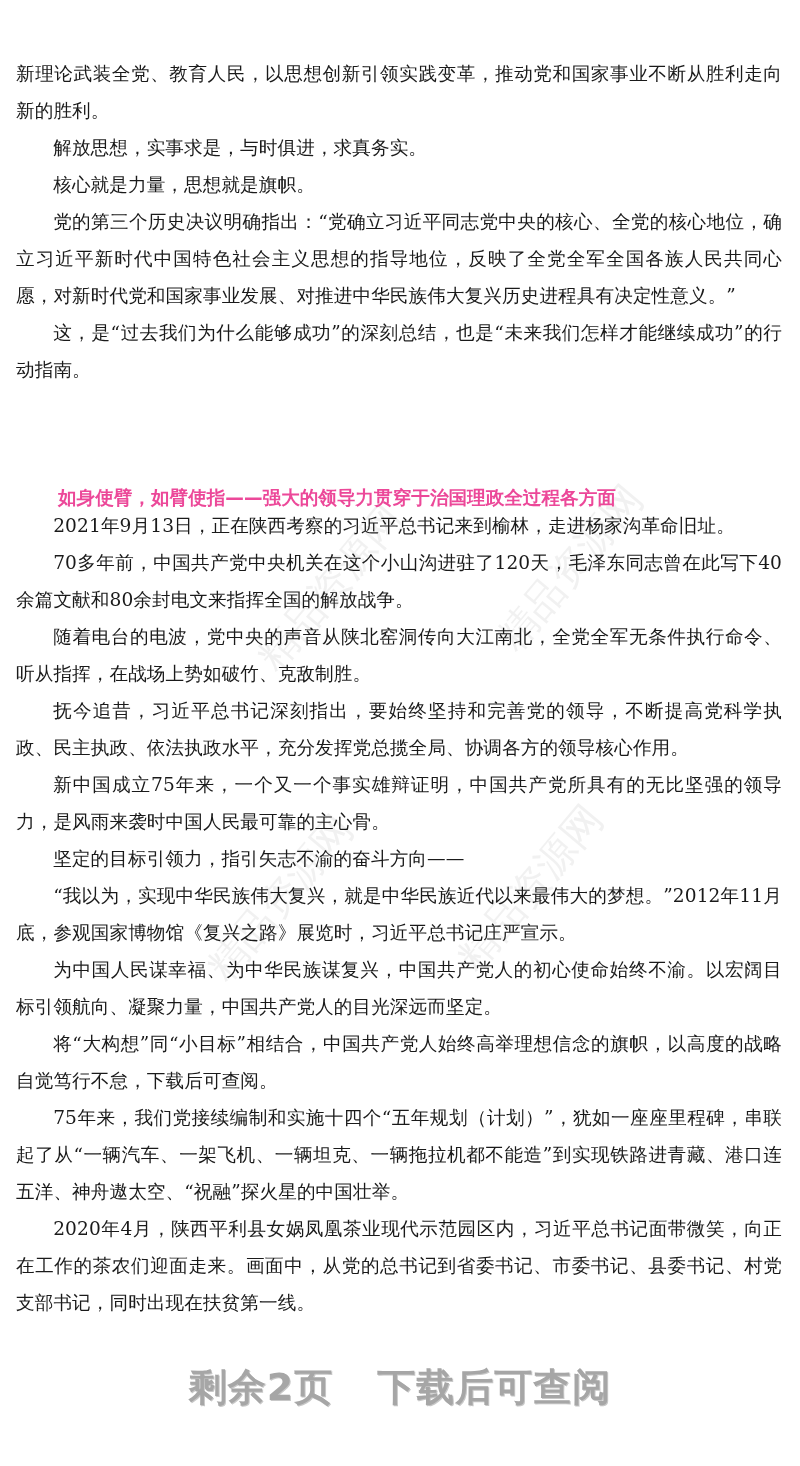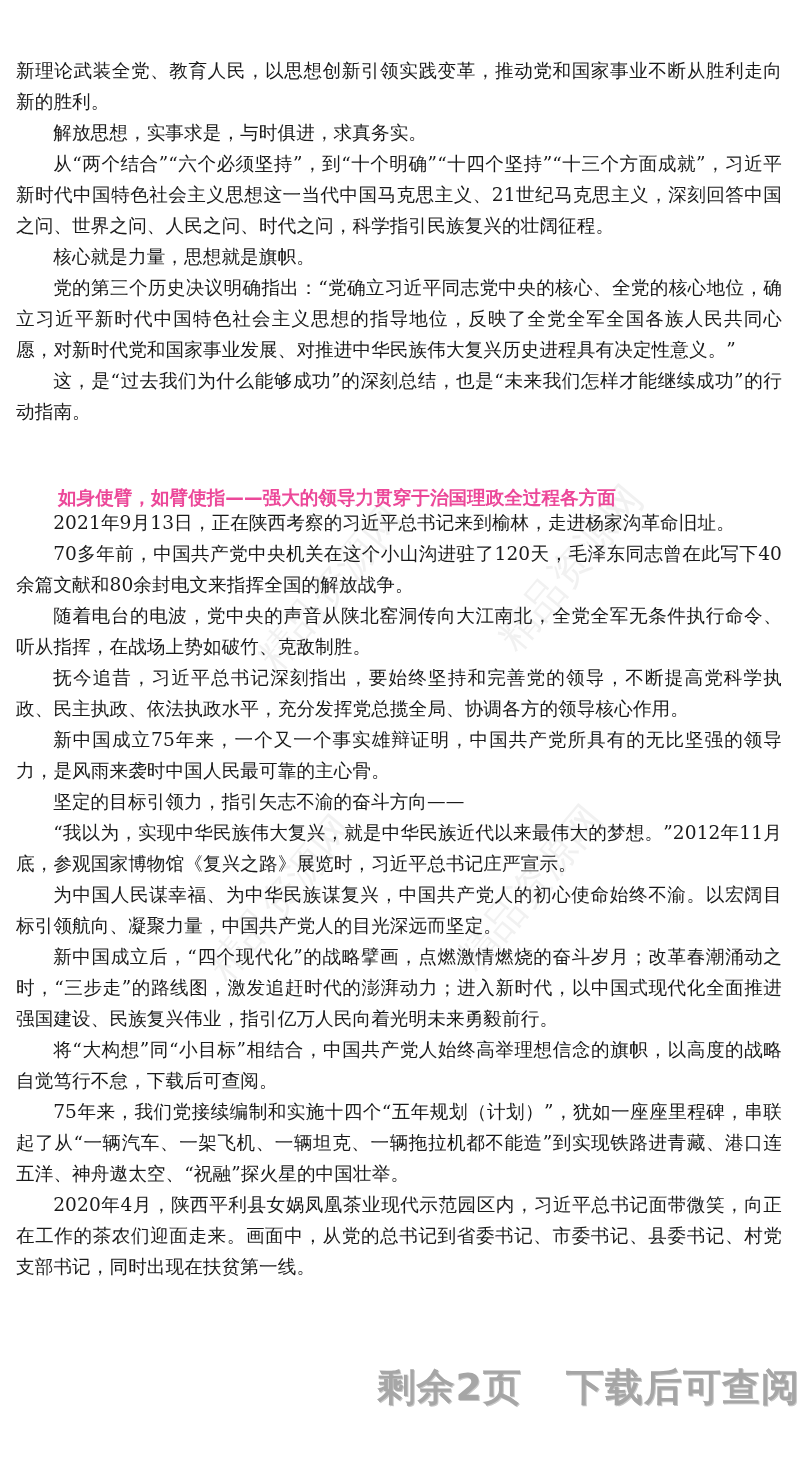--- a/index.html
+++ b/index.html
@@ -1,64 +1,62 @@
 <!DOCTYPE html>
 <html><head>
 <meta charset="utf-8">
 <style>
   html, body { margin:0; padding:0; background:#ffffff; }
   body { width:800px; height:1466px; position:relative; overflow:hidden;
          font-family:"DejaVu Serif","Liberation Serif",serif; color:#1a1a1a; }
   .page { position:absolute; left:0; top:0; width:800px; height:1466px; }
   .text-block { position:absolute; left:16px; width:766px; font-size:18.6px;
-                line-height:31px; text-align:justify; letter-spacing:0.1px; }
+                line-height:37px; text-align:justify; letter-spacing:0.1px; }
   .p { margin:0; text-indent:2em; }
   .p.noindent { text-indent:0; }
   .heading { position:absolute; left:58px; top:482px; font-family:"DejaVu Sans","Liberation Sans",sans-serif;
              font-weight:bold; font-size:18.6px; color:#ec4899; line-height:31.6px; white-space:nowrap; }
   .block2 { top:507px; }
   .block1 { top:55px; }
   .watermark { position:absolute; color:rgba(180,180,180,0.18); font-family:"DejaVu Sans",sans-serif;
                font-size:40px; transform:rotate(-50deg); white-space:nowrap; pointer-events:none; }
-  .footer { position:absolute; left:0; width:800px; top:1362px; text-align:right;
+  .footer { position:absolute; left:0; width:800px; top:1362px; text-align:center;
             font-family:"DejaVu Sans","Liberation Sans",sans-serif; font-weight:bold; font-size:38px;
             color:#a6a6a6; letter-spacing:1px; text-shadow:1px 1px 0 #c8c8c8; }
   .footer .gap { display:inline-block; width:44px; }
 </style>
 </head>
 <body>
 
 <div class="page">
 
   <div class="watermark" style="left:230px; top:560px;">精品资源网</div>
   <div class="watermark" style="left:470px; top:540px;">精品资源网</div>
   <div class="watermark" style="left:180px; top:870px;">精品资源网</div>
   <div class="watermark" style="left:430px; top:860px;">精品资源网</div>
 
   <div class="text-block block1">
     <p class="p noindent">新理论武装全党、教育人民，以思想创新引领实践变革，推动党和国家事业不断从胜利走向新的胜利。</p>
     <p class="p">解放思想，实事求是，与时俱进，求真务实。</p>
-    <p class="p">从“两个结合”“六个必须坚持”，到“十个明确”“十四个坚持”“十三个方面成就”，习近平新时代中国特色社会主义思想这一当代中国马克思主义、21世纪马克思主义，深刻回答中国之问、世界之问、人民之问、时代之问，科学指引民族复兴的壮阔征程。</p>
     <p class="p">核心就是力量，思想就是旗帜。</p>
     <p class="p">党的第三个历史决议明确指出：“党确立习近平同志党中央的核心、全党的核心地位，确立习近平新时代中国特色社会主义思想的指导地位，反映了全党全军全国各族人民共同心愿，对新时代党和国家事业发展、对推进中华民族伟大复兴历史进程具有决定性意义。”</p>
     <p class="p">这，是“过去我们为什么能够成功”的深刻总结，也是“未来我们怎样才能继续成功”的行动指南。</p>
   </div>
 
   <div class="heading">如身使臂，如臂使指——强大的领导力贯穿于治国理政全过程各方面</div>
 
   <div class="text-block block2">
     <p class="p">2021年9月13日，正在陕西考察的习近平总书记来到榆林，走进杨家沟革命旧址。</p>
     <p class="p">70多年前，中国共产党中央机关在这个小山沟进驻了120天，毛泽东同志曾在此写下40余篇文献和80余封电文来指挥全国的解放战争。</p>
     <p class="p">随着电台的电波，党中央的声音从陕北窑洞传向大江南北，全党全军无条件执行命令、听从指挥，在战场上势如破竹、克敌制胜。</p>
     <p class="p">抚今追昔，习近平总书记深刻指出，要始终坚持和完善党的领导，不断提高党科学执政、民主执政、依法执政水平，充分发挥党总揽全局、协调各方的领导核心作用。</p>
     <p class="p">新中国成立75年来，一个又一个事实雄辩证明，中国共产党所具有的无比坚强的领导力，是风雨来袭时中国人民最可靠的主心骨。</p>
     <p class="p">坚定的目标引领力，指引矢志不渝的奋斗方向——</p>
     <p class="p">“我以为，实现中华民族伟大复兴，就是中华民族近代以来最伟大的梦想。”2012年11月底，参观国家博物馆《复兴之路》展览时，习近平总书记庄严宣示。</p>
     <p class="p">为中国人民谋幸福、为中华民族谋复兴，中国共产党人的初心使命始终不渝。以宏阔目标引领航向、凝聚力量，中国共产党人的目光深远而坚定。</p>
-    <p class="p">新中国成立后，“四个现代化”的战略擘画，点燃激情燃烧的奋斗岁月；改革春潮涌动之时，“三步走”的路线图，激发追赶时代的澎湃动力；进入新时代，以中国式现代化全面推进强国建设、民族复兴伟业，指引亿万人民向着光明未来勇毅前行。</p>
     <p class="p">将“大构想”同“小目标”相结合，中国共产党人始终高举理想信念的旗帜，以高度的战略自觉笃行不怠，下载后可查阅。</p>
     <p class="p">75年来，我们党接续编制和实施十四个“五年规划（计划）”，犹如一座座里程碑，串联起了从“一辆汽车、一架飞机、一辆坦克、一辆拖拉机都不能造”到实现铁路进青藏、港口连五洋、神舟遨太空、“祝融”探火星的中国壮举。</p>
     <p class="p">2020年4月，陕西平利县女娲凤凰茶业现代示范园区内，习近平总书记面带微笑，向正在工作的茶农们迎面走来。画面中，从党的总书记到省委书记、市委书记、县委书记、村党支部书记，同时出现在扶贫第一线。</p>
   </div>
 
   <div class="footer">
     <span>剩余2页</span><span class="gap"></span><span>下载后可查阅</span>
   </div>
 
 </div>

